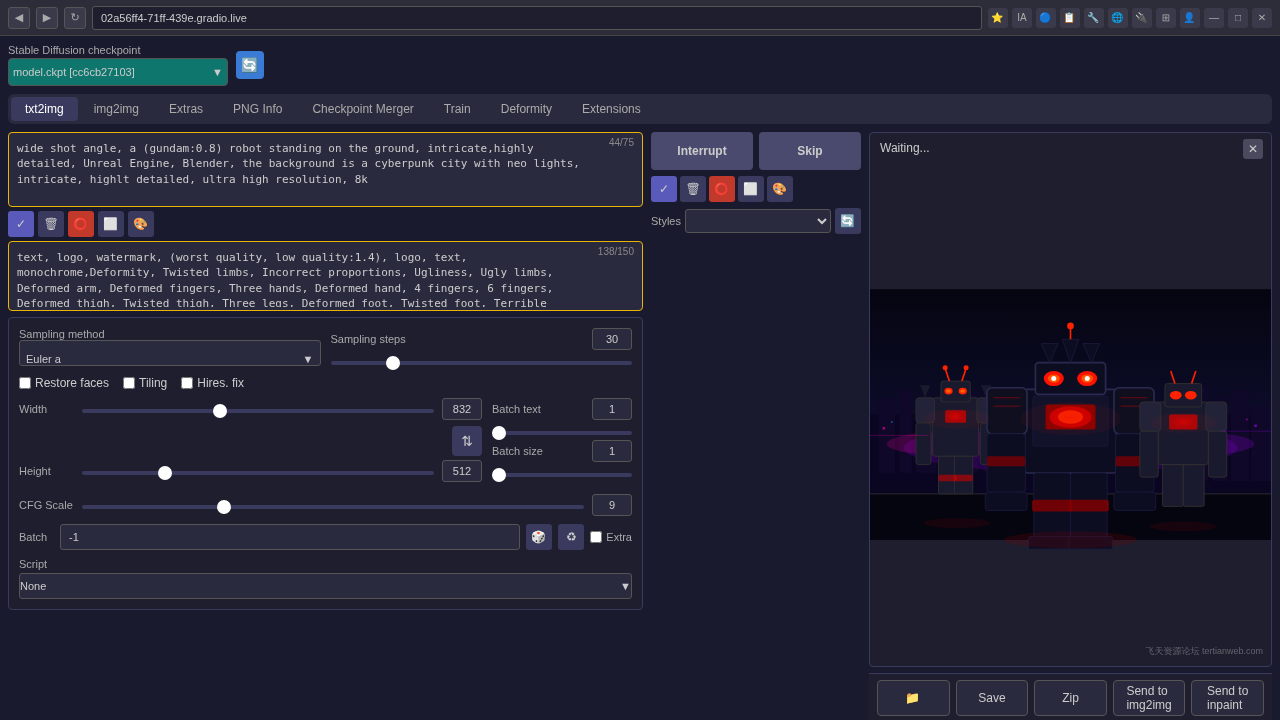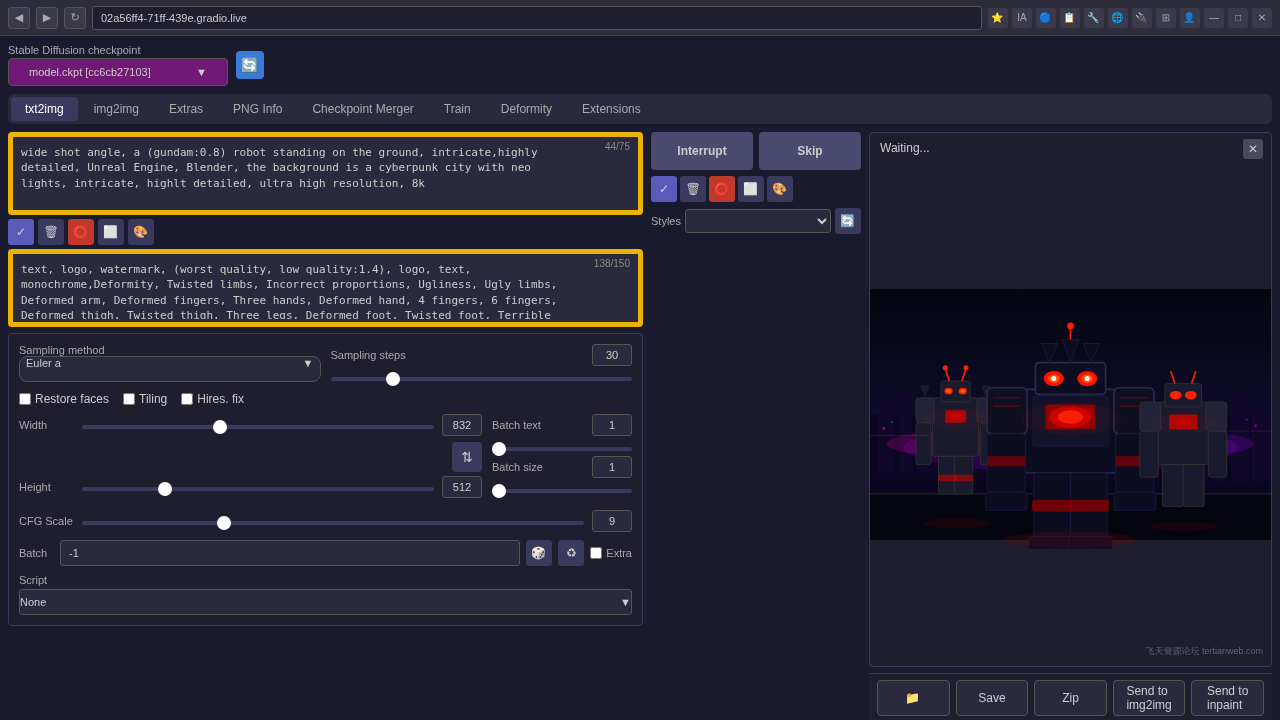--- a/index.html
+++ b/index.html
@@ -72,25 +72,25 @@
     .checkpoint-section {
       display: flex;
       flex-direction: column;
       gap: 2px;
     }
     .checkpoint-label {
       color: #aaa;
       font-size: 11px;
     }
     .checkpoint-select {
-      background: #701a75;
+      background: #0f766e;
       border: 1px solid #555;
       border-radius: 4px;
       color: #ccc;
-      padding: 4px 20px;
+      padding: 4px 4px;
       width: 220px;
       height: 28px;
       font-size: 11px;
       display: flex; align-items: center; justify-content: space-between;
       cursor: pointer;
     }
     .refresh-btn {
       width: 28px; height: 28px;
       background: #3a7bd5;
       border-radius: 4px;
@@ -132,21 +132,21 @@
     .left-panel {
       width: 635px;
       display: flex;
       flex-direction: column;
       gap: 6px;
     }
 
     
     .prompt-area {
       background: #2a2a3e;
-      border: 5px solid #eab308;
+      border: 1px solid #eab308;
       border-radius: 4px;
       position: relative;
     }
     .prompt-counter {
       position: absolute;
       top: 4px;
       right: 8px;
       color: #888;
       font-size: 10px;
     }
@@ -541,21 +541,21 @@
       <div class="prompt-area">
         <span class="prompt-counter">138/150</span>
         <textarea class="prompt-text" style="height: 65px;" placeholder="text, logo, watermark, (worst quality, low quality:1.4), logo, text, monochrome,Deformity, Twisted limbs, Incorrect proportions, Ugliness, Ugly limbs, Deformed arm, Deformed fingers, Three hands, Deformed hand, 4 fingers, 6 fingers, Deformed thigh, Twisted thigh, Three legs, Deformed foot, Twisted foot, Terrible foot, 6 toes, 4 toes, Ugly foot, Short neck, Curved spine, Muscle atrophy, Bony, Facial asymmetry, Excess fat, Awkward gait, Incoordinated body, Double chin, Long chin, Elongated physique, Short stature, Sagging breasts, Obese physique, Emaciated,">text, logo, watermark, (worst quality, low quality:1.4), logo, text, monochrome,Deformity, Twisted limbs, Incorrect proportions, Ugliness, Ugly limbs, Deformed arm, Deformed fingers, Three hands, Deformed hand, 4 fingers, 6 fingers, Deformed thigh, Twisted thigh, Three legs, Deformed foot, Twisted foot, Terrible foot, 6 toes, 4 toes, Ugly foot, Short neck, Curved spine, Muscle atrophy, Bony, Facial asymmetry, Excess fat, Awkward gait, Incoordinated body, Double chin, Long chin, Elongated physique, Short stature, Sagging breasts, Obese physique, Emaciated,</textarea>
       </div>
 
       <div class="controls-section">
 
         <div style="display:flex; gap:10px; margin-bottom:8px;">
           <div style="flex:1;">
             <div class="control-label">Sampling method</div>
-            <div class="control-select" style="display:flex;align-items:flex-start;justify-content:space-between; cursor:pointer;border-radius:8px;">
+            <div class="control-select" style="display:flex;align-items:flex-end;justify-content:space-between; cursor:pointer;">
               <span>Euler a</span>
               <span>▼</span>
             </div>
           </div>
           <div style="flex:1;">
             <div style="display:flex;align-items:center;justify-content:space-between;">
               <div class="control-label">Sampling steps</div>
               <div class="slider-value">30</div>
             </div>
             <div style="margin-top:4px;">

